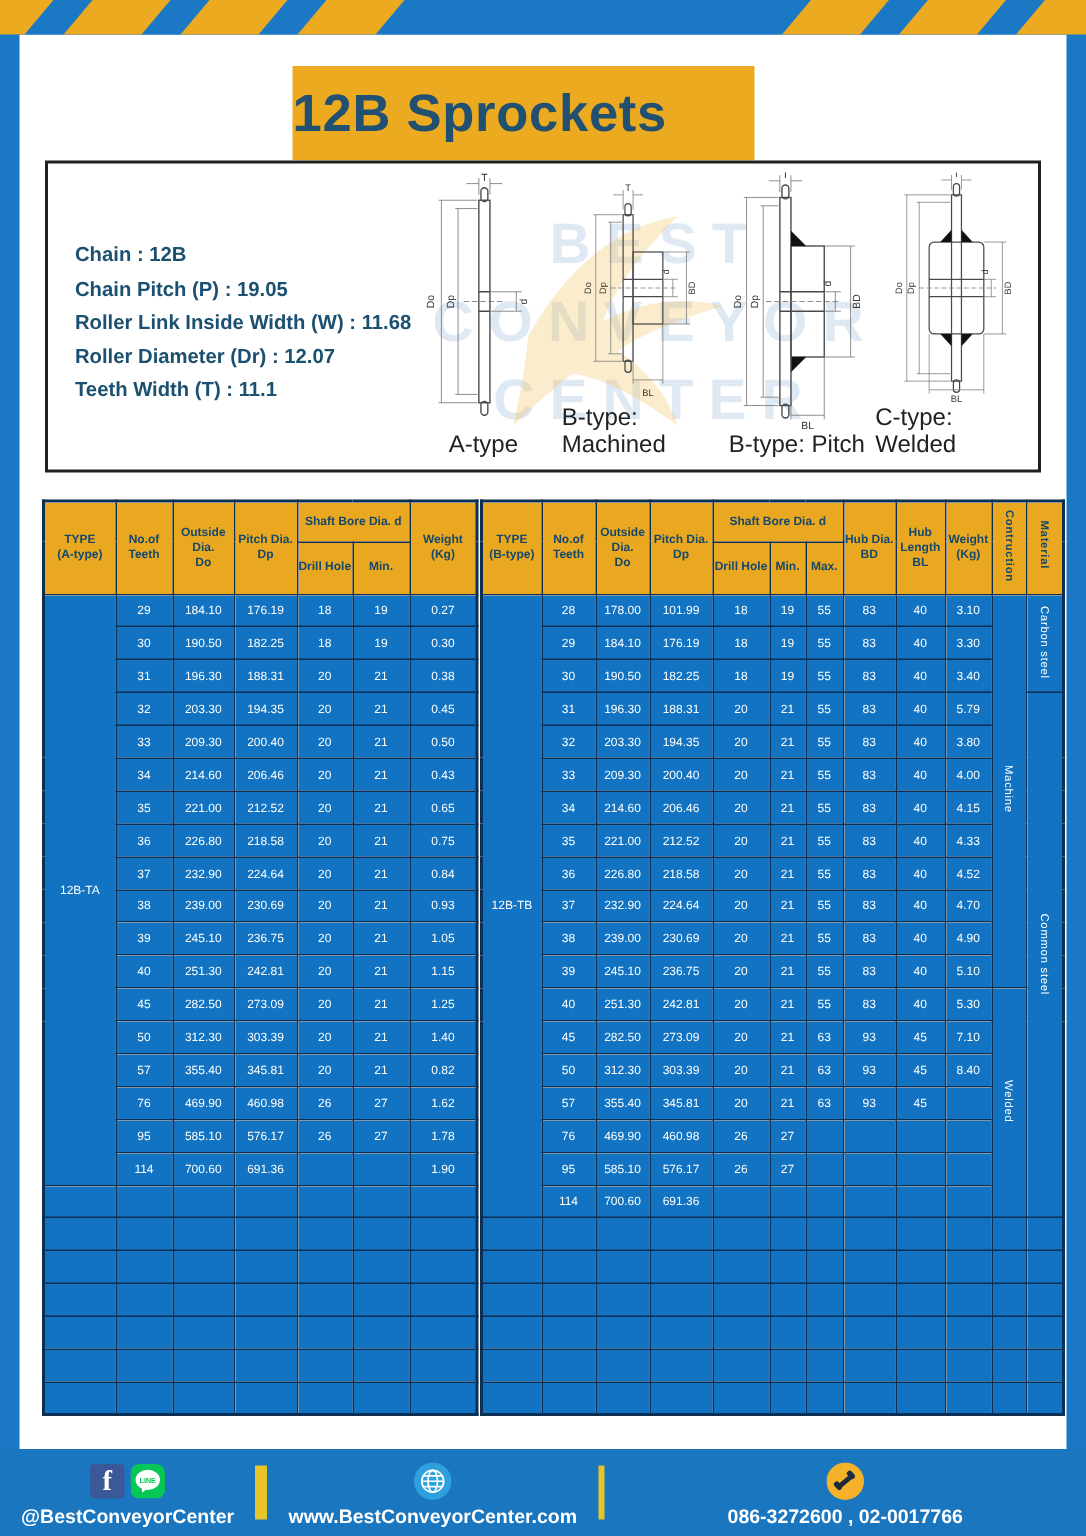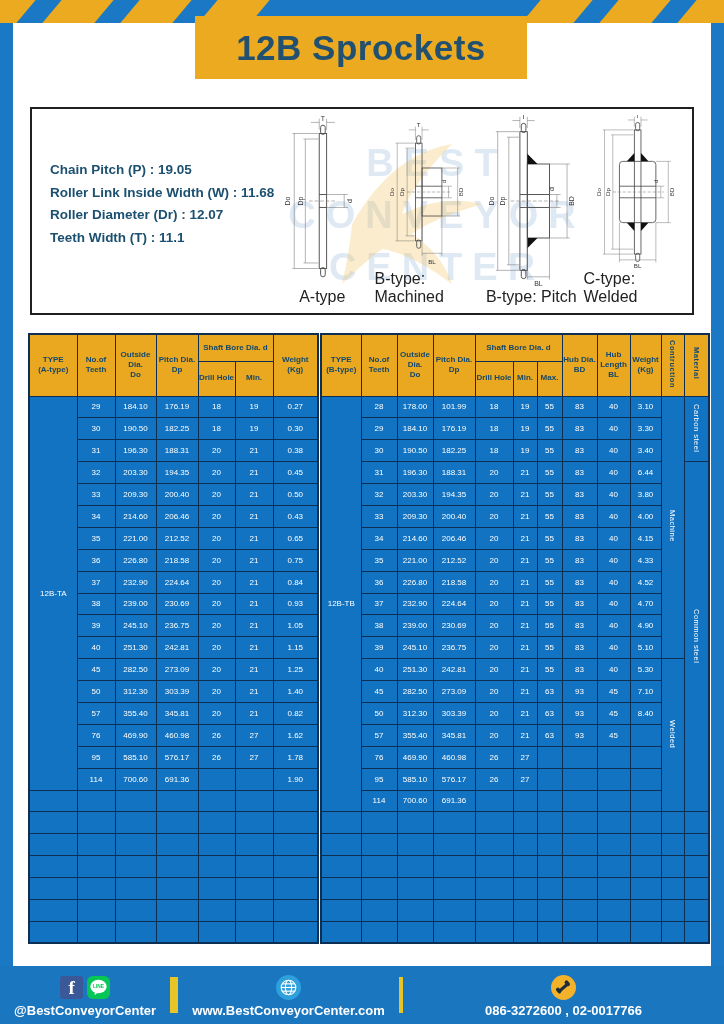--- a/index.html
+++ b/index.html
@@ -8,22 +8,22 @@
     --title-text:#215070; --spec-text:#1c5070; --footer-blue:#1b76c0;
   }
   *{margin:0;padding:0;box-sizing:border-box;}
   body{font-family:"Liberation Sans",sans-serif;background:#888;}
   .page{position:relative;width:724px;height:1024px;background:var(--frame-blue);overflow:hidden;}
   .content-bg{position:absolute;left:13px;right:13px;top:23px;bottom:58px;background:#ffffff;}
   
   .top-band{position:absolute;top:0;left:0;right:0;height:23px;background:var(--frame-blue);overflow:hidden;}
   .stripe{position:absolute;top:-6px;bottom:-6px;width:52px;background:var(--band-yellow);transform:skewX(-40deg);}
   
-  .title-box{position:absolute;left:195px;top:16px;width:332px;height:63px;background:var(--band-yellow);
-    display:flex;align-items:center;justify-content:center;}
+  .title-box{position:absolute;left:195px;top:44px;width:308px;height:63px;background:var(--band-yellow);
+    display:flex;align-items:center;justify-content:flex-start;}
   .title-box h1{font-size:35px;font-weight:800;color:var(--title-text);letter-spacing:.5px;}
   
   .diagram-panel{position:absolute;left:30px;top:107px;width:664px;height:208px;background:#fff;border:2px solid #202020;}
   .watermark{position:absolute;left:170px;top:18px;width:470px;height:175px;display:flex;flex-direction:column;
     align-items:center;justify-content:center;color:rgba(110,155,200,.22);font-weight:800;font-size:38px;
     letter-spacing:10px;line-height:52px;pointer-events:none;}
   .wm-swoosh{position:absolute;left:300px;top:25px;opacity:.30;pointer-events:none;}
   .specs{position:absolute;left:18px;top:50px;width:230px;color:var(--spec-text);font-weight:bold;
     font-size:13.5px;line-height:22.5px;}
   .diagrams{position:absolute;left:238px;top:6px;right:4px;bottom:4px;display:flex;}
@@ -79,20 +79,21 @@
     <div class="watermark">
       <div>BEST</div>
       <div>CONVEYOR</div>
       <div>CENTER</div>
     </div>
     <svg class="wm-swoosh" width="170" height="160" viewBox="0 0 170 160">
       <path d="M20 90 Q60 20 120 10 Q80 50 70 80 Q110 60 150 70 Q100 85 80 100 Q110 120 120 150 Q80 120 50 115 Q30 130 10 150 Q18 115 20 90 Z" fill="#f0c15a"></path>
     </svg>
 
     <div class="specs">
+      <div>Chain  :  12B</div>
       <div>Chain Pitch (P)  :  19.05</div>
       <div>Roller Link Inside Width (W) : 11.68</div>
       <div>Roller Diameter (Dr)  : 12.07</div>
       <div>Teeth Width (T)  :  11.1</div>
     </div>
 
     <div class="diagrams">
 
       <div class="diagram">
         <svg width="96" height="176" viewBox="0 0 96 186">
@@ -568,21 +569,21 @@
         </tr>
         <tr>
           <td>31</td>
           <td>196.30</td>
           <td>188.31</td>
           <td>20</td>
           <td>21</td>
           <td>55</td>
           <td>83</td>
           <td>40</td>
-          <td>6.44</td>
+          <td>5.79</td>
           <td rowspan="16"><span class="vtext">Common  steel</span></td>
         </tr>
         <tr>
           <td>32</td>
           <td>203.30</td>
           <td>194.35</td>
           <td>20</td>
           <td>21</td>
           <td>55</td>
           <td>83</td>

